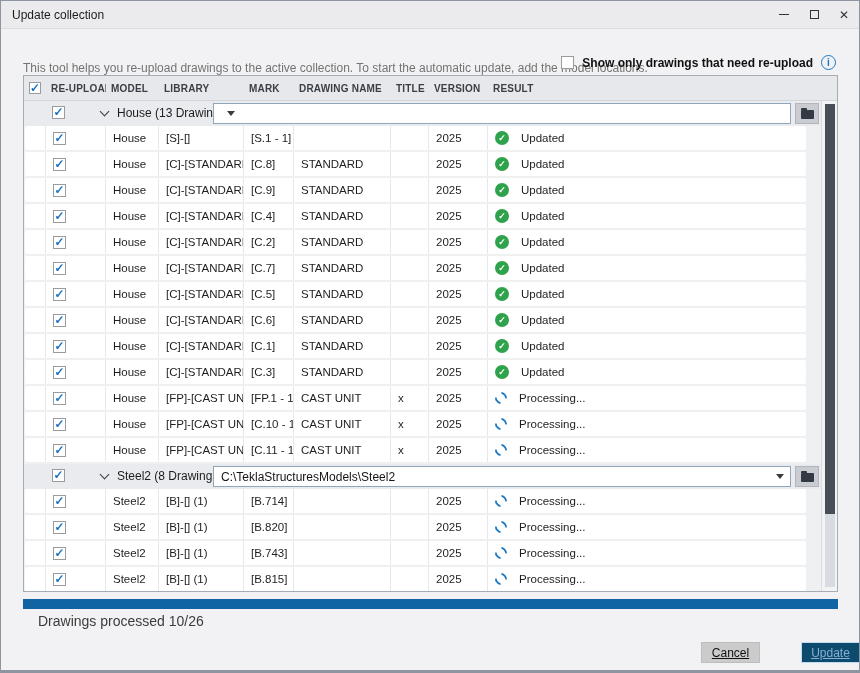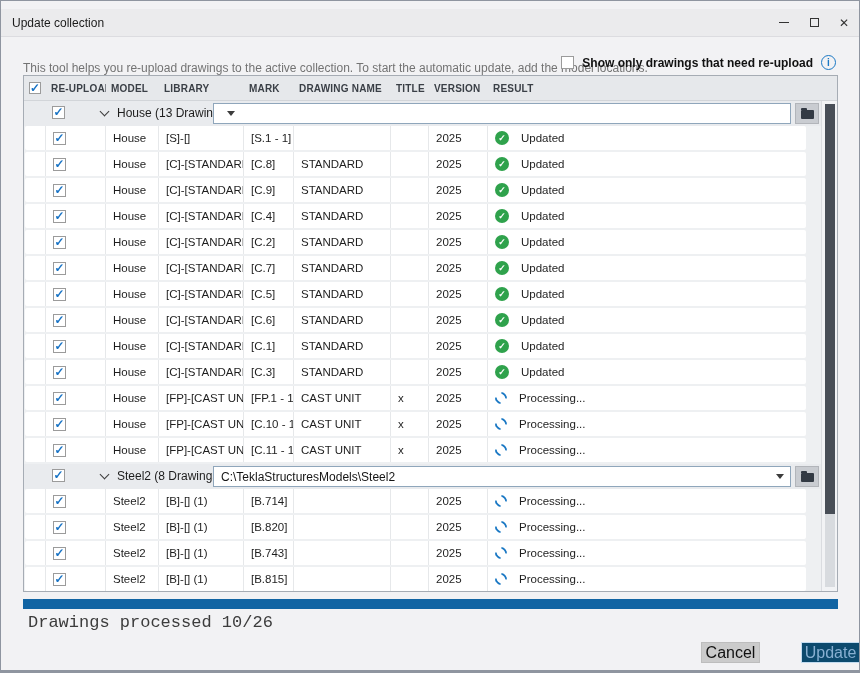--- a/index.html
+++ b/index.html
@@ -2,21 +2,21 @@
 <html><head>
 <meta charset="utf-8">
 <style>
   * { box-sizing: border-box; margin: 0; padding: 0; }
   html,body { background:#d9d9d9; font-family:"Liberation Sans", sans-serif; }
   .window {
     position:relative; width:860px; height:673px; background:#f2f2f4;
     border:1px solid #8f95a0; border-bottom-width:3px; overflow:hidden;
   }
   
-  .titlebar { position:absolute; top:8px; left:0; right:0; height:28px; background:#ebebed;
+  .titlebar { position:absolute; top:0; left:0; right:0; height:28px; background:#ebebed;
     display:flex; align-items:center; border-bottom:1px solid #dcdce0; }
   .title { padding-left:11px; font-size:12px; color:#1b1b1b; }
   .win-controls { margin-left:auto; display:flex; height:100%; }
   .win-btn { width:30px; display:flex; align-items:center; justify-content:center; color:#333; cursor:default; }
   .glyph-min { width:10px; height:1px; background:#333; display:block; }
   .glyph-max { width:9px; height:9px; border:1px solid #333; display:block; }
   .glyph-close { font-size:12px; color:#333; }
   
   .intro { position:absolute; left:22px; top:60px; font-size:12px; color:#737373; }
   .filter { position:absolute; top:54px; right:23px; display:flex; align-items:center; gap:8px;justify-content:flex-end; }
@@ -63,23 +63,23 @@
   .ic-processing { width:12px; height:12px; border-radius:50%; border:2px solid #1a78c4;
     border-top-color:transparent; border-bottom-color:transparent; transform:rotate(-40deg); flex:0 0 auto; }
   
   .scrollbar { position:absolute; top:25px; right:0; bottom:0; width:16px;
     background:#f2f3f5; border-left:1px solid #dadce0; }
   .scroll-lane { position:absolute; left:3px; width:10px; top:3px; bottom:4px; background:#d8dbdf; }
   .scroll-thumb { position:absolute; left:3px; width:10px; top:3px; height:410px; background:#484e57; }
   
   .progress-track { position:absolute; left:22px; top:598px; width:815px; height:10px; background:#e3e5e8; }
   .progress-fill { height:100%; background:#1164a3; }
-  .progress-label { position:absolute; left:27px; top:612px; font-size:17px; color:#3c3c3c;font-family:Liberation Mono, monospace; }
-  .btn { position:absolute; top:641px; width:59px; height:21px; font-size:16px;
-    display:flex; align-items:center; justify-content:center; cursor:default; }
+  .progress-label { position:absolute; left:37px; top:612px; font-size:14px; color:#3c3c3c; }
+  .btn { position:absolute; top:641px; width:59px; height:21px; font-size:12px;
+    display:flex; align-items:center; justify-content:center; cursor:default;text-decoration:underline; }
   .btn-cancel { left:700px; background:#cbcbcb; border:1px solid #bdbdbd; color:#111; }
   .btn-update { left:800px; background:#0c4a6e; border:1px solid #c3dcf0; color:#87afd1; }
 </style>
 </head>
 <body>
 
 <div class="window">
 
   <div class="titlebar">
     <span class="title">Update collection</span>

